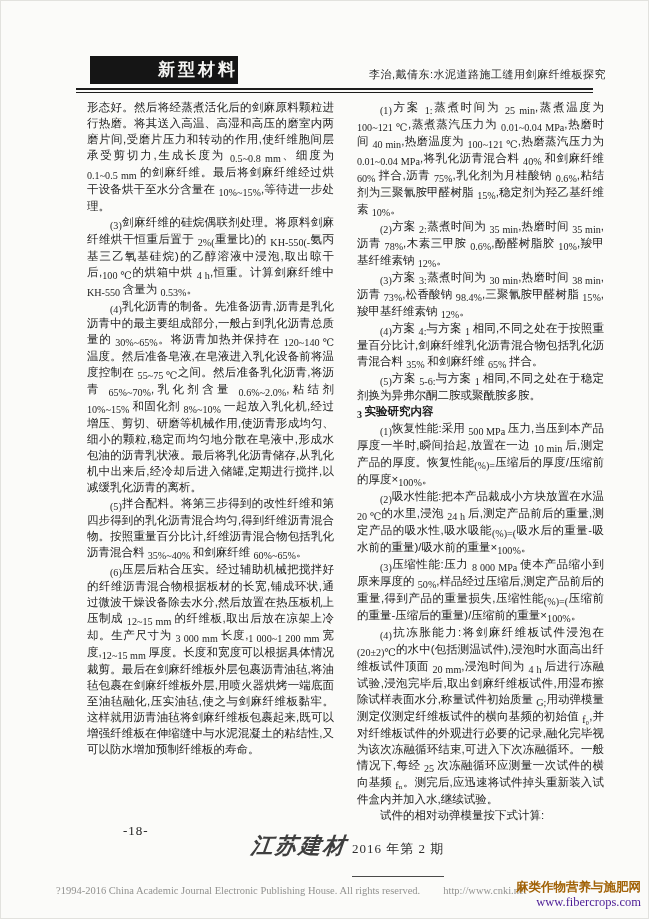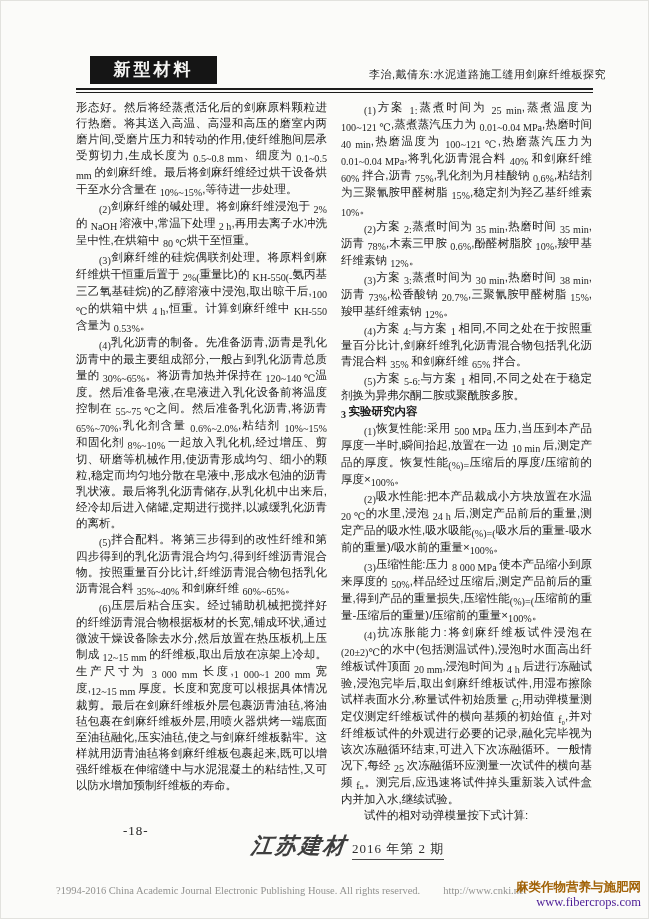--- a/index.html
+++ b/index.html
@@ -8,39 +8,39 @@
     width: 649px; height: 919px;
     background: #fbfbf9;
     border: 1px solid #e2e2de;
     box-sizing: border-box;
     overflow: hidden;
     font-family: "Liberation Sans", "DejaVu Sans", sans-serif;
     color: #1e1e1e;
   }
   .header-badge {
     position: absolute; left: 89px; top: 55px;
-    width: 127px; height: 28px; line-height: 28px;
+    width: 148px; height: 28px; line-height: 28px;
     background: #151515; color: #f6f6f4;
-    text-align: center; font-size: 17px; font-weight: bold;
+    text-align: right; font-size: 17px; font-weight: bold;
     letter-spacing: 3px;
   }
   .running-title {
     position: absolute; top: 66px; right: 42px;
     font-size: 11px; color: #2a2a2a; letter-spacing: 0.5px;
     font-weight: 500;
   }
   .header-rule {
     position: absolute; top: 87px; left: 75px; width: 517px;
     height: 2px;
     border-top: 2px solid #1d1d1d;
     border-bottom: 1.5px solid #1d1d1d;
   }
   .body-cols {
-    position: absolute; top: 98px; left: 75px; width: 517px; height: 736px;
-    display: flex; gap: 14px; overflow: hidden;
+    position: absolute; top: 98px; left: 86px; width: 517px; height: 736px;
+    display: flex; gap: 23px; overflow: hidden;
   }
   .col { width: 251px; }
   .col p {
     margin: 0; font-size: 11.5px; line-height: 16px;
     text-align: justify; color: #1c1c1c;
   }
   .col p.para { text-indent: 2em; }
   .col p.noindent { text-indent: 0; }
   .col p.sec-h { font-weight: bold; text-indent: 0; }
   .lat {
@@ -60,21 +60,21 @@
   }
   .journal-logo {
     font-family: "Liberation Serif", "DejaVu Serif", serif;
     font-style: italic; font-weight: bold;
     font-size: 22px; color: #3e3e3e; letter-spacing: 2px;
     transform: skewX(-6deg);
   }
   .journal-issue {
     font-family: "Liberation Serif", "DejaVu Serif", serif;
     font-size: 13px; color: #2d2d2d;
-    border-bottom: 1.2px solid #4a4a4a; padding-bottom: 1px;
+    border-bottom: 1.2px solid #4a4a4a; padding-bottom: 18px;
     letter-spacing: 1px;
   }
   .copyright {
     position: absolute; left: 55px; top: 884px; right: 10px;
     font-family: "Liberation Serif", "DejaVu Serif", serif;
     font-size: 10.5px; color: #929290;
     display: flex; gap: 23px; white-space: nowrap;
     z-index: 1;
   }
   .watermark {
@@ -92,30 +92,29 @@
 
   <div class="header-badge">新型材料</div>
 
   <div class="running-title">李治,戴倩东:水泥道路施工缝用剑麻纤维板探究</div>
 
   <div class="header-rule"></div>
 
   <div class="body-cols">
     <div class="col">
         <p class="para noindent">形态好。然后将经蒸煮活化后的剑麻原料颗粒进行热磨。将其送入高温、高湿和高压的磨室内两磨片间,受磨片压力和转动的作用,使纤维胞间层承受剪切力,生成长度为 <span class="lat">0.5~0.8 mm</span>、细度为 <span class="lat">0.1~0.5 mm </span>的剑麻纤维。最后将剑麻纤维经过烘干设备烘干至水分含量在 <span class="lat">10%~15%</span>,等待进一步处理。</p>
-        <p class="para"><span class="lat">(2)</span>剑麻纤维的碱处理。将剑麻纤维浸泡于 <span class="lat">2%</span>的 <span class="lat">NaOH </span>溶液中,常温下处理 <span class="lat">2 h</span>,再用去离子水冲洗呈中性,在烘箱中 <span class="lat">80 </span><span class="lat">℃</span>烘干至恒重。</p>
         <p class="para"><span class="lat">(3)</span>剑麻纤维的硅烷偶联剂处理。将原料剑麻纤维烘干恒重后置于 <span class="lat">2%(</span>重量比)的 <span class="lat">KH-550(-</span>氨丙基三乙氧基硅烷)的乙醇溶液中浸泡,取出晾干后,<span class="lat">100 </span><span class="lat">℃</span>的烘箱中烘 <span class="lat">4 h</span>,恒重。计算剑麻纤维中 <span class="lat">KH-550 </span>含量为 <span class="lat">0.53%</span>。</p>
         <p class="para"><span class="lat">(4)</span>乳化沥青的制备。先准备沥青,沥青是乳化沥青中的最主要组成部分,一般占到乳化沥青总质量的 <span class="lat">30%~65%</span>。将沥青加热并保持在 <span class="lat">120~140 </span><span class="lat">℃</span>温度。然后准备皂液,在皂液进入乳化设备前将温度控制在 <span class="lat">55~75 </span><span class="lat">℃</span>之间。然后准备乳化沥青,将沥青 <span class="lat">65%~70%</span>,乳化剂含量 <span class="lat">0.6%~2.0%</span>,粘结剂 <span class="lat">10%~15% </span>和固化剂 <span class="lat">8%~10% </span>一起放入乳化机,经过增压、剪切、研磨等机械作用,使沥青形成均匀、细小的颗粒,稳定而均匀地分散在皂液中,形成水包油的沥青乳状液。最后将乳化沥青储存,从乳化机中出来后,经冷却后进入储罐,定期进行搅拌,以减缓乳化沥青的离析。</p>
         <p class="para"><span class="lat">(5)</span>拌合配料。将第三步得到的改性纤维和第四步得到的乳化沥青混合均匀,得到纤维沥青混合物。按照重量百分比计,纤维沥青混合物包括乳化沥青混合料 <span class="lat">35%~40% </span>和剑麻纤维 <span class="lat">60%~65%</span>。</p>
         <p class="para"><span class="lat">(6)</span>压层后粘合压实。经过辅助机械把搅拌好的纤维沥青混合物根据板材的长宽,铺成环状,通过微波干燥设备除去水分,然后放置在热压板机上压制成 <span class="lat">12~15 mm </span>的纤维板,取出后放在凉架上冷却。生产尺寸为 <span class="lat">3 000 mm </span>长度,<span class="lat">1 000~1 200 mm </span>宽度,<span class="lat">12~15 mm </span>厚度。长度和宽度可以根据具体情况裁剪。最后在剑麻纤维板外层包裹沥青油毡,将油毡包裹在剑麻纤维板外层,用喷火器烘烤一端底面至油毡融化,压实油毡,使之与剑麻纤维板黏牢。这样就用沥青油毡将剑麻纤维板包裹起来,既可以增强纤维板在伸缩缝中与水泥混凝土的粘结性,又可以防水增加预制纤维板的寿命。</p>
       </div>
     <div class="col">
         <p class="para"><span class="lat">(1)</span>方案 <span class="lat">1:</span>蒸煮时间为 <span class="lat">25 min</span>,蒸煮温度为 <span class="lat">100~121 </span><span class="lat">℃</span>,蒸煮蒸汽压力为 <span class="lat">0.01~0.04 MPa</span>,热磨时间 <span class="lat">40 min</span>,热磨温度为 <span class="lat">100~121 </span><span class="lat">℃</span>,热磨蒸汽压力为 <span class="lat">0.01~0.04 MPa</span>,将乳化沥青混合料 <span class="lat">40% </span>和剑麻纤维 <span class="lat">60% </span>拌合,沥青 <span class="lat">75%</span>,乳化剂为月桂酸钠 <span class="lat">0.6%</span>,粘结剂为三聚氰胺甲醛树脂 <span class="lat">15%</span>,稳定剂为羟乙基纤维素 <span class="lat">10%</span>。</p>
         <p class="para"><span class="lat">(2)</span>方案 <span class="lat">2:</span>蒸煮时间为 <span class="lat">35 min</span>,热磨时间 <span class="lat">35 min</span>,沥青 <span class="lat">78%</span>,木素三甲胺 <span class="lat">0.6%</span>,酚醛树脂胶 <span class="lat">10%</span>,羧甲基纤维素钠 <span class="lat">12%</span>。</p>
-        <p class="para"><span class="lat">(3)</span>方案 <span class="lat">3:</span>蒸煮时间为 <span class="lat">30 min</span>,热磨时间 <span class="lat">38 min</span>,沥青 <span class="lat">73%</span>,松香酸钠 <span class="lat">20.7%</span>,三聚氰胺甲醛树脂 <span class="lat">15%</span>,羧甲基纤维素钠 <span class="lat">12%</span>。</p>
+        <p class="para"><span class="lat">(3)</span>方案 <span class="lat">3:</span>蒸煮时间为 <span class="lat">30 min</span>,热磨时间 <span class="lat">38 min</span>,沥青 <span class="lat">73%</span>,松香酸钠 <span class="lat">98.4%</span>,三聚氰胺甲醛树脂 <span class="lat">15%</span>,羧甲基纤维素钠 <span class="lat">12%</span>。</p>
         <p class="para"><span class="lat">(4)</span>方案 <span class="lat">4:</span>与方案 <span class="lat">1 </span>相同,不同之处在于按照重量百分比计,剑麻纤维乳化沥青混合物包括乳化沥青混合料 <span class="lat">35% </span>和剑麻纤维 <span class="lat">65% </span>拌合。</p>
         <p class="para"><span class="lat">(5)</span>方案 <span class="lat">5-6:</span>与方案 <span class="lat">1 </span>相同,不同之处在于稳定剂换为异弗尔酮二胺或聚酰胺多胺。</p>
         <p class="sec-h"><span class="lat">3 </span>实验研究内容</p>
         <p class="para"><span class="lat">(1)</span>恢复性能:采用 <span class="lat">500 MPa </span>压力,当压到本产品厚度一半时,瞬间抬起,放置在一边 <span class="lat">10 min </span>后,测定产品的厚度。恢复性能<span class="lat">(%)=</span>压缩后的厚度/压缩前的厚度×<span class="lat">100%</span>。</p>
         <p class="para"><span class="lat">(2)</span>吸水性能:把本产品裁成小方块放置在水温 <span class="lat">20 </span><span class="lat">℃</span>的水里,浸泡 <span class="lat">24 h </span>后,测定产品前后的重量,测定产品的吸水性,吸水吸能<span class="lat">(%)=(</span>吸水后的重量-吸水前的重量)/吸水前的重量×<span class="lat">100%</span>。</p>
         <p class="para"><span class="lat">(3)</span>压缩性能:压力 <span class="lat">8 000 MPa </span>使本产品缩小到原来厚度的 <span class="lat">50%</span>,样品经过压缩后,测定产品前后的重量,得到产品的重量损失,压缩性能<span class="lat">(%)=(</span>压缩前的重量-压缩后的重量)/压缩前的重量×<span class="lat">100%</span>。</p>
         <p class="para"><span class="lat">(4)</span>抗冻胀能力:将剑麻纤维板试件浸泡在<span class="lat">(20±2)</span><span class="lat">℃</span>的水中(包括测温试件),浸泡时水面高出纤维板试件顶面 <span class="lat">20 mm</span>,浸泡时间为 <span class="lat">4 h </span>后进行冻融试验,浸泡完毕后,取出剑麻纤维板试件,用湿布擦除试样表面水分,称量试件初始质量 <span class="lat">G;</span>用动弹模量测定仪测定纤维板试件的横向基频的初始值 <span class="lat">f₀</span>,并对纤维板试件的外观进行必要的记录,融化完毕视为该次冻融循环结束,可进入下次冻融循环。一般情况下,每经 <span class="lat">25 </span>次冻融循环应测量一次试件的横向基频 <span class="lat">fₙ</span>。测完后,应迅速将试件掉头重新装入试件盒内并加入水,继续试验。</p>
         <p class="para">试件的相对动弹模量按下式计算:</p>
       </div>
   </div>

